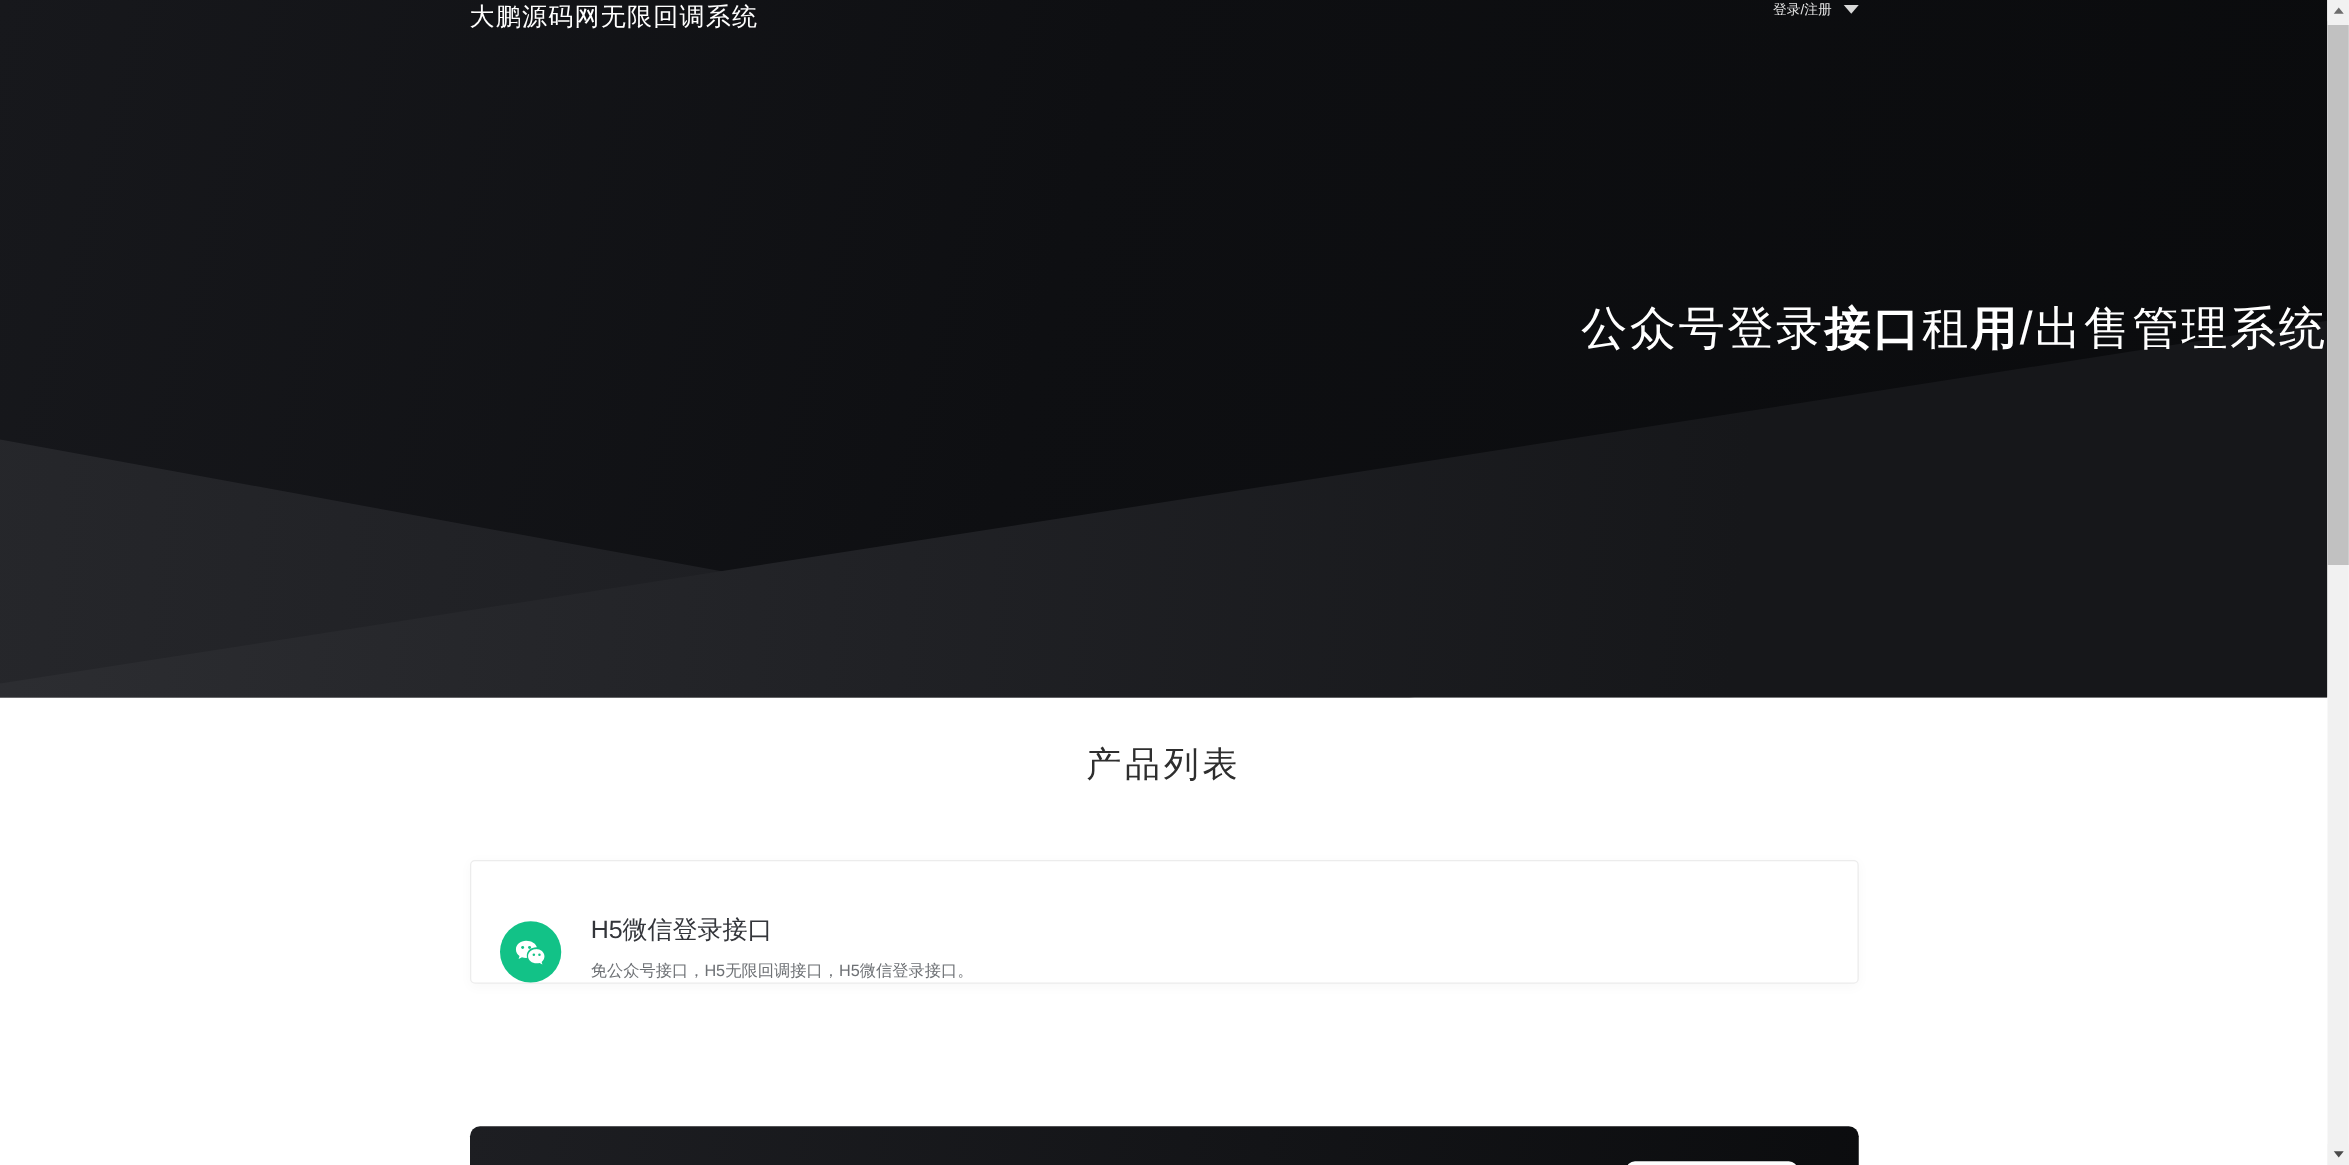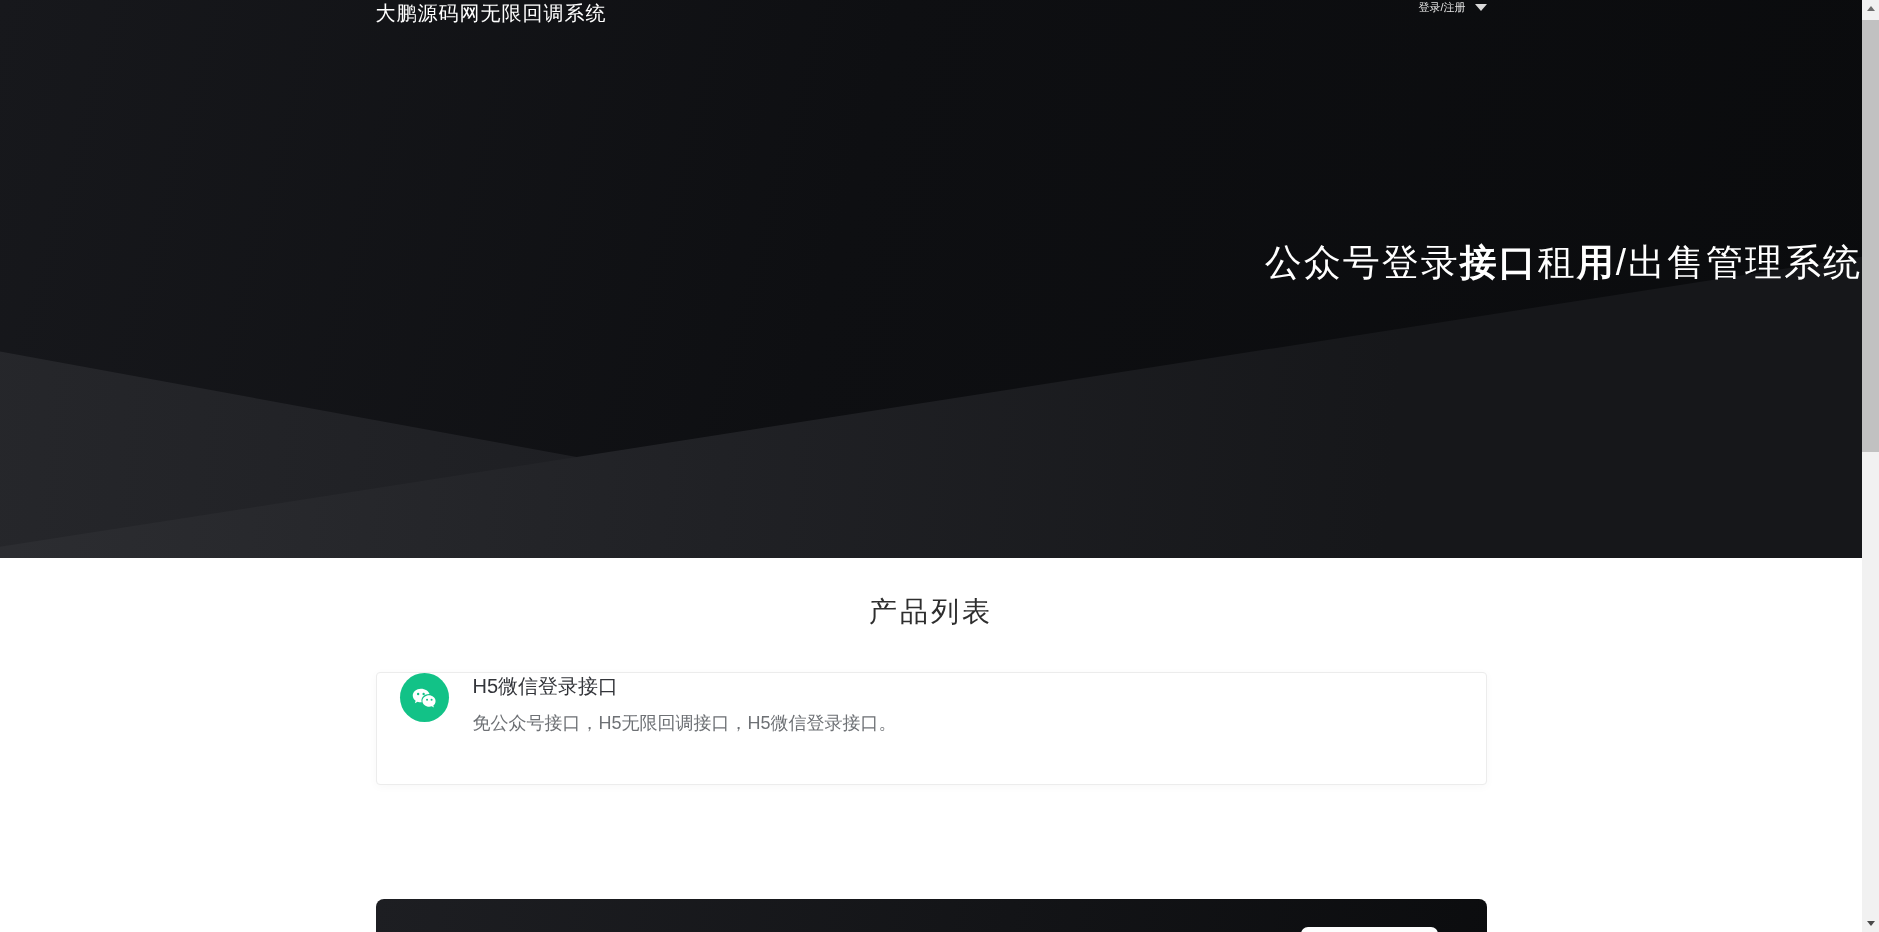--- a/index.html
+++ b/index.html
@@ -71,39 +71,40 @@
   .products-heading {
     padding-top: 35px;
     text-align: center;
     font-size: 28px; font-weight: 400; color: #2e2e2e; letter-spacing: 3px;
   }
   .cards {
     margin-top: 41px;
     display: flex; gap: 34px;
   }
   .card {
-    flex: 1; height: 113px;
+    flex: 1; height: 99px;
     background: #ffffff;
     border: 1px solid #ececec;
     border-radius: 4px;
     box-shadow: 0 2px 10px rgba(0,0,0,0.03);
-    display: flex; align-items: flex-start;
+    display: flex; align-items: flex-end;
     padding-left: 23px;
     cursor: pointer;
+    margin-top: 16px;
   }
   .card-icon {
     width: 49px; height: 49px; border-radius: 50%;
     flex: 0 0 49px;
     display: flex; align-items: center; justify-content: center;
   }
   .icon-wechat { background: #12c287; }
   .icon-qq { background: #1b82f0; }
   .card-body { margin-left: 24px; }
   .card-title { font-size: 20px; color: #33353a; margin-bottom: 11px; }
-  .card-desc { font-size: 18px; color: #6e7175; }
+  .card-desc { font-size: 13px; color: #6e7175; }
 
   
   .dark-panel {
     margin-top: 114px;
     height: 260px;
     background: linear-gradient(100deg, #1d1e22 0%, #131417 55%, #0b0c0e 100%);
     border-radius: 8px 8px 0 0;
     position: relative;
   }
   .panel-white-box {

